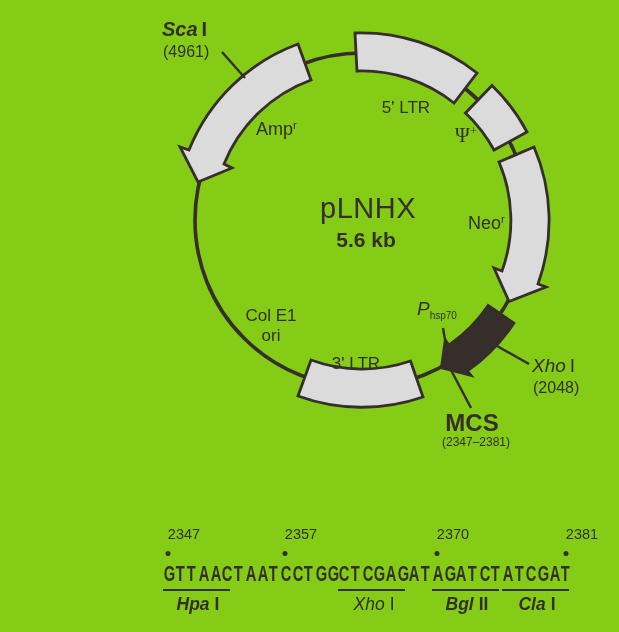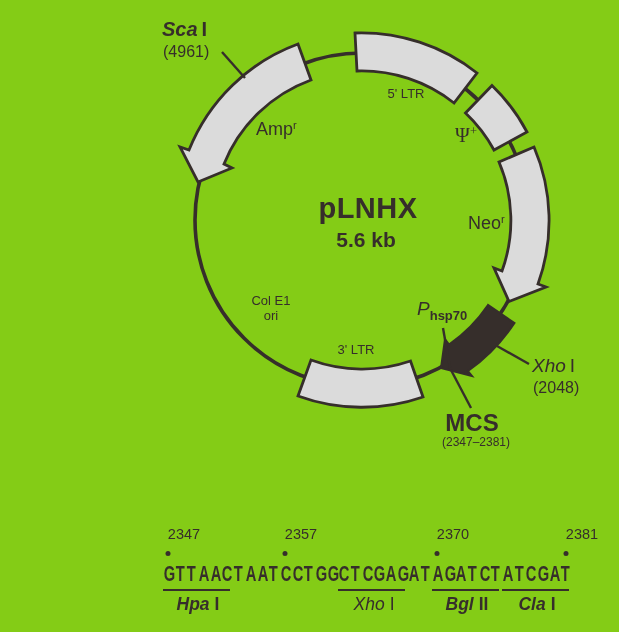--- a/index.html
+++ b/index.html
@@ -11,26 +11,26 @@
     position:relative;
     width:619px;height:632px;
     background:#84cc16;
     font-family:"Liberation Sans",sans-serif;
     color:var(--ink);
     overflow:hidden;
   }
   .canvas svg{position:absolute;left:0;top:0;}
   .lbl{position:absolute;white-space:nowrap;color:var(--ink);line-height:1.05;}
   .ctr{transform:translateX(-50%);text-align:center;}
-  .f17{font-size:13px;}
+  .f17{font-size:17px;margin-top:12px;}
   .f18{font-size:18px;}
   .i{font-style:italic;}
   sup{font-size:0.62em;vertical-align:baseline;position:relative;top:-0.55em;}
   sub{font-size:0.66em;vertical-align:baseline;position:relative;top:0.38em;}
-  .title-name{font-size:29px;font-weight:bold;letter-spacing:0.5px;}
+  .title-name{font-size:29px;font-weight:normal;letter-spacing:0.5px;}
   .title-size{font-size:21px;font-weight:bold;}
   .site-big{font-size:20px;font-weight:bold;}
   .site-pos{font-size:16px;}
   .rm{font-style:normal;margin-left:4px;}
   
   .pos-num{position:absolute;top:526px;transform:translateX(-50%);font-size:14.5px;margin-left:16px;}
   .dot{position:absolute;top:551px;width:5px;height:5px;border-radius:50%;background:var(--ink);transform:translateX(-50%);}
   .seq-row{position:absolute;left:162px;top:562px;white-space:nowrap;}
   .seg{display:inline-block;position:relative;}
   .seg.u::after{content:"";position:absolute;left:1px;right:2px;bottom:-5px;height:2.5px;background:var(--ink);}
@@ -90,21 +90,21 @@
   <div class="lbl title-size ctr" style="left:366px;top:229px;">5.6 kb</div>
 
   <div class="lbl f17 ctr" style="left:271px;top:294px;line-height:1.15;">
     <span style="display:block;">Col E1</span>
     <span style="display:block;">ori</span>
   </div>
 
   <div class="lbl f17 ctr" style="left:356px;top:343px;">3' LTR</div>
 
   <div class="lbl" style="left:417px;top:299px;font-size:19px;">
-    <span class="i">P</span><sub style="font-size:13px;font-weight:bold;">hsp70</sub>
+    <span class="i">P</span><sub style="font-size:10px;font-weight:normal;">hsp70</sub>
   </div>
 
   <div class="lbl" style="left:532px;top:356px;font-size:19px;">
     <span class="i">Xho</span><span class="rm">I</span>
   </div>
   <div class="lbl site-pos" style="left:533px;top:380px;">(2048)</div>
 
   <div class="lbl ctr" style="left:472px;top:410px;font-size:24px;font-weight:bold;">MCS</div>
   <div class="lbl ctr" style="left:476px;top:436px;font-size:12px;">(2347–2381)</div>
 

